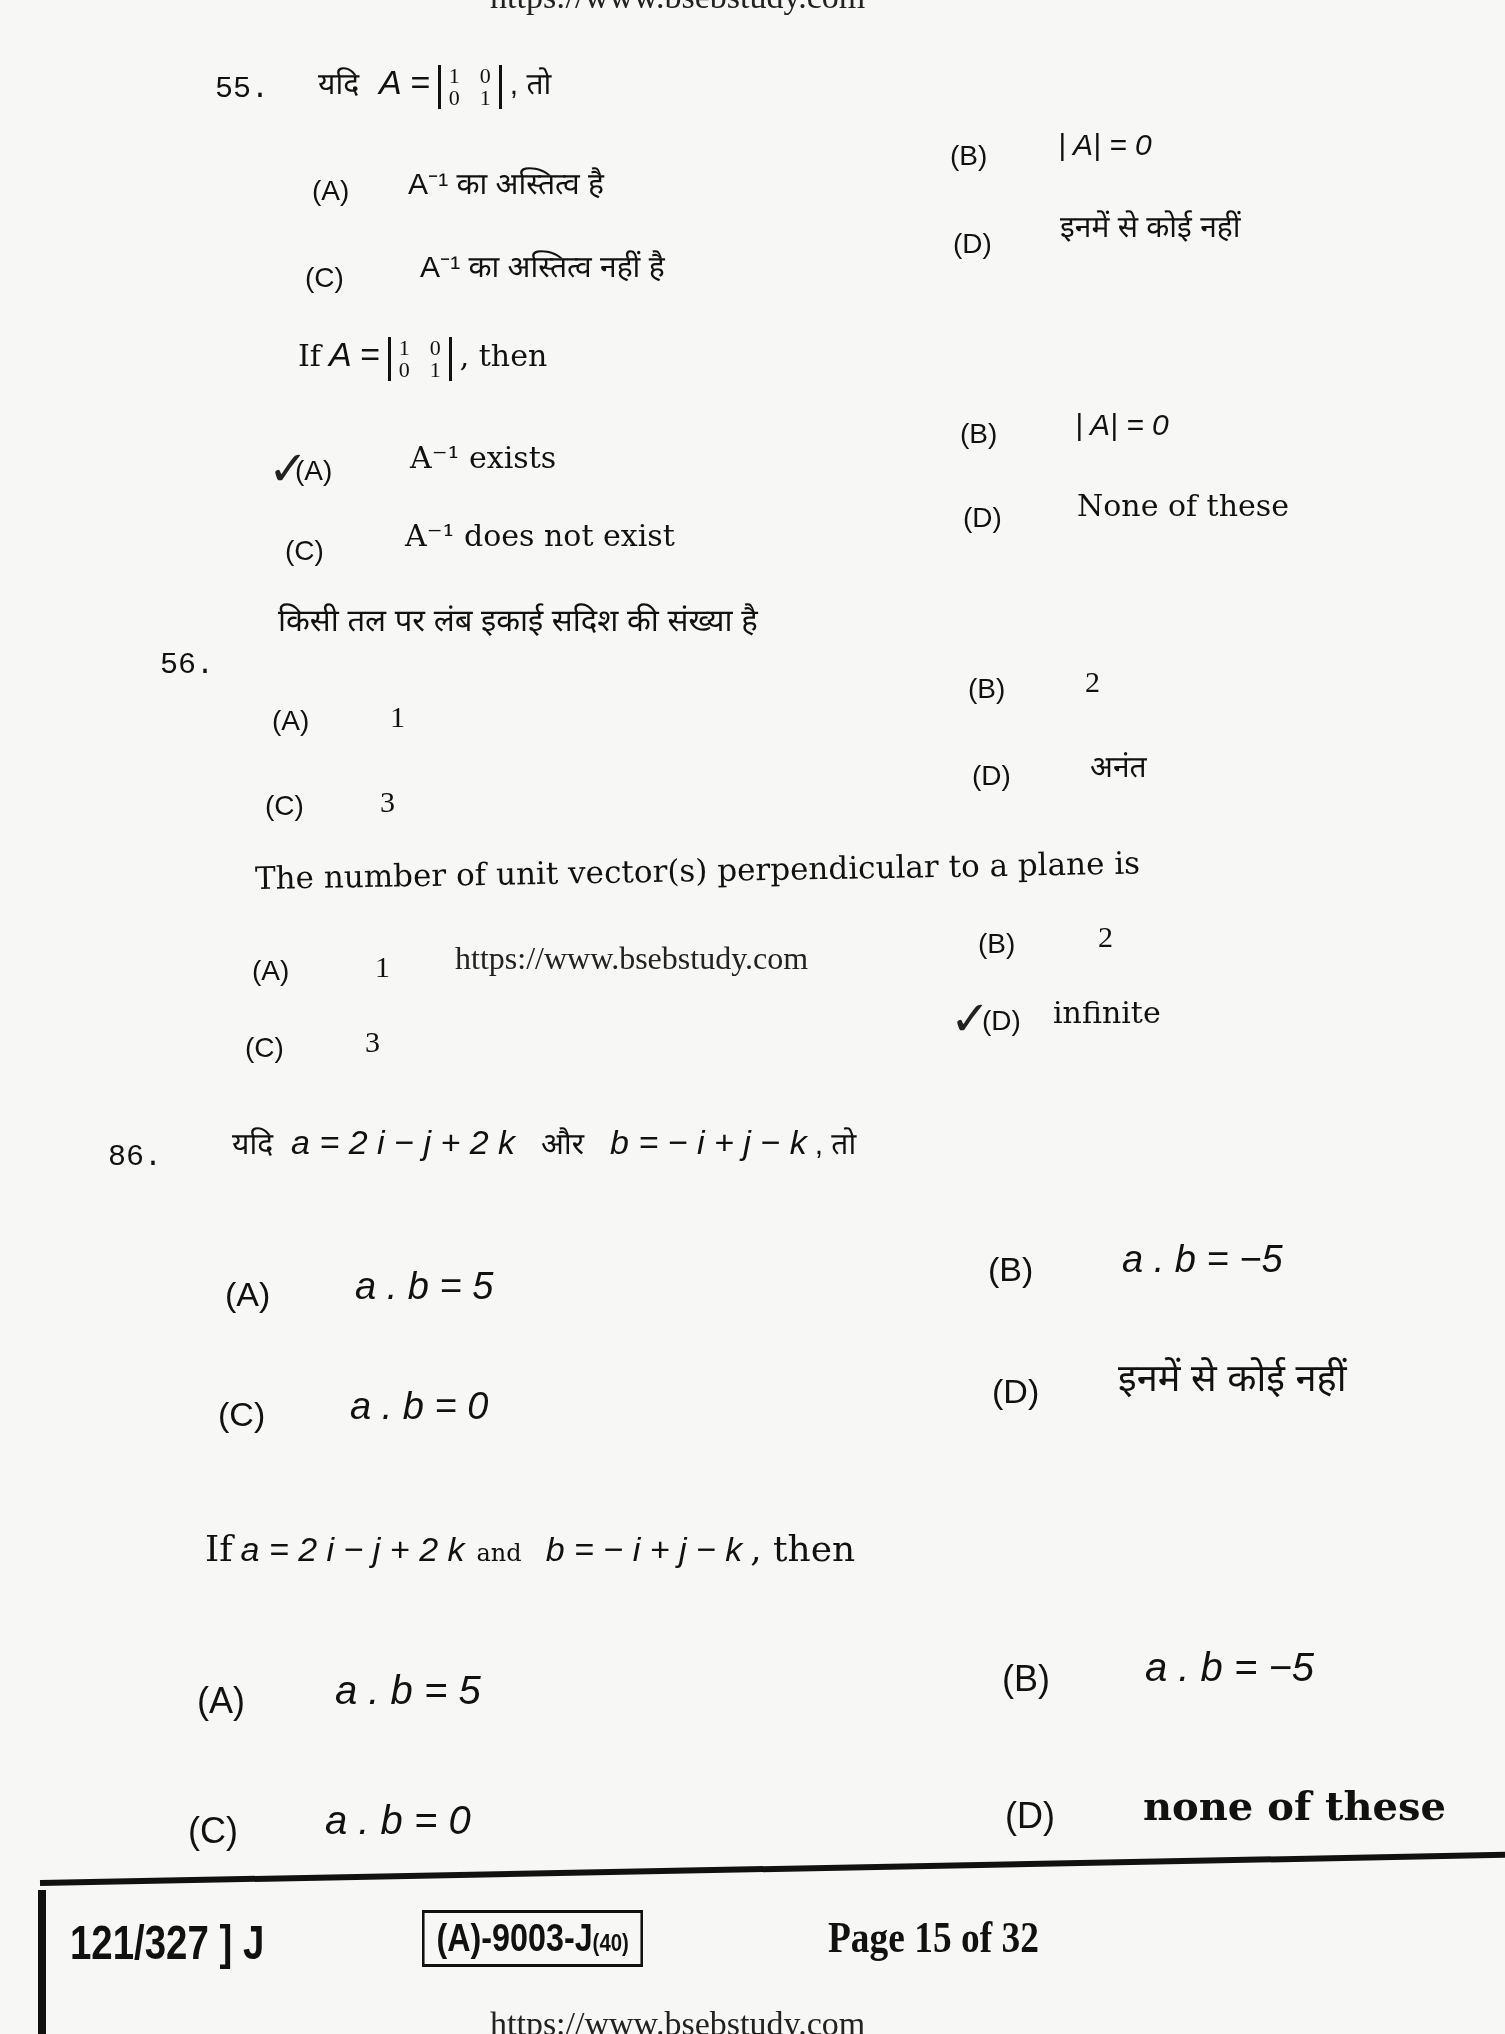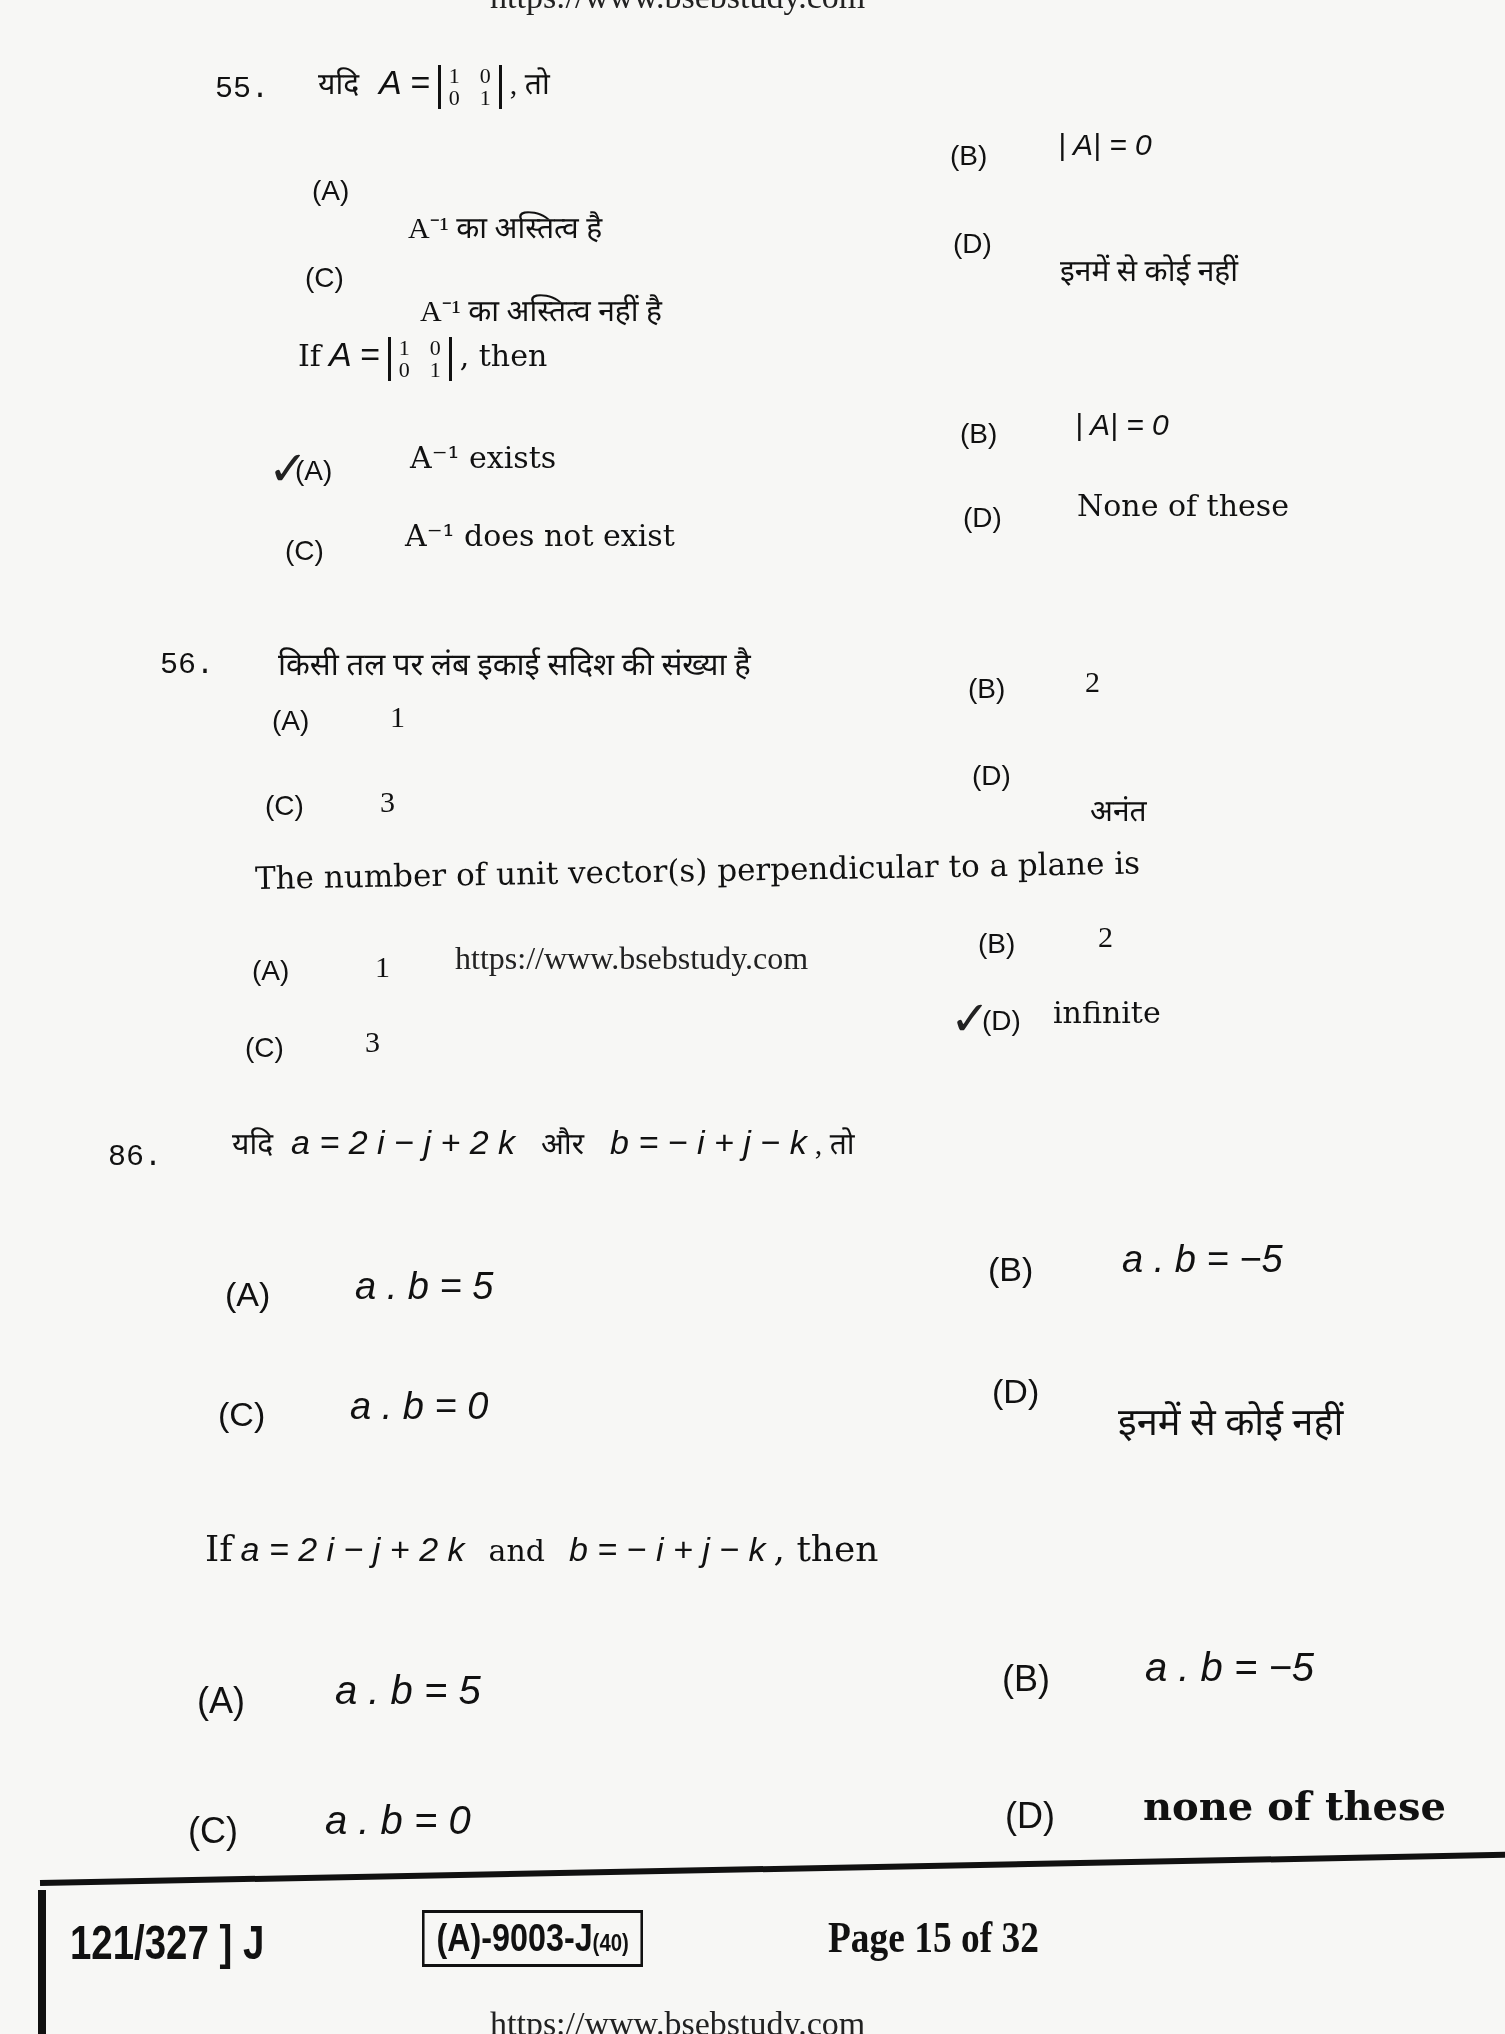--- a/index.html
+++ b/index.html
@@ -9,21 +9,21 @@
     font-family: "Liberation Serif", serif;
   }
   .abs { position: absolute; white-space: nowrap; }
   .url-top { left: 490px; top: -22px; font-size: 34px; color: #222; }
   .url-mid { left: 455px; top: 940px; font-size: 32px; color: #222; }
   .url-bot { left: 490px; top: 2005px; font-size: 34px; color: #222; }
   .qnum { font-family: Liberation Mono, monospace; font-size: 30px; }
   .stem { font-size: 32px; }
   .opt-label { font-family: "Liberation Sans", sans-serif; font-size: 28px; }
   .opt-text { font-size: 30px; }
-  .hi { font-family: Liberation Serif, serif; font-size: 30px; margin-top: 44px; }
+  .hi { font-family: Liberation Sans, sans-serif; font-size: 30px; }
   .en { font-family: "DejaVu Serif", serif; font-size: 30px; }
   .math { font-family: "Liberation Sans", sans-serif; font-style: italic; font-size: 34px; }
   .big { font-size: 40px; }
   .matrix {
     display: inline-block; vertical-align: middle; position: relative;
     border-left: 3px solid #111; border-right: 3px solid #111;
     padding: 0 8px; line-height: 22px; font-size: 22px; font-style: normal;
     font-family: "Liberation Serif", serif;
   }
   .matrix:before, .matrix:after {
@@ -152,21 +152,21 @@
 <div class="abs opt-label" style="left:988px; top:1250px; font-size:34px;">(B)</div>
 <div class="abs math" style="left:1122px; top:1238px; font-size:38px;">a . b = −5</div>
 <div class="abs opt-label" style="left:218px; top:1395px; font-size:34px;">(C)</div>
 <div class="abs math" style="left:350px; top:1385px; font-size:38px;">a . b = 0</div>
 <div class="abs opt-label" style="left:992px; top:1372px; font-size:34px;">(D)</div>
 <div class="abs hi" style="left:1118px; top:1350px; font-size:38px;">इनमें से कोई नहीं</div>
 
 <div class="abs stem" style="left:205px; top:1528px;">
   <span class="en" style="font-size:36px;">If</span>
   <span class="math">a = 2 i − j + 2 k</span>
-  <span class="en" style="margin-left:16px; font-size:30px;">and</span>
+  <span class="en" style="margin-left:4px; font-size:24px;">and</span>
   <span class="math" style="margin-left:16px;">b = − i + j − k</span>
   <span class="en" style="font-size:36px;">, then</span>
 </div>
 
 <div class="abs opt-label" style="left:197px; top:1680px; font-size:36px;">(A)</div>
 <div class="abs math" style="left:335px; top:1668px; font-size:40px;">a . b = 5</div>
 <div class="abs opt-label" style="left:1002px; top:1658px; font-size:36px;">(B)</div>
 <div class="abs math" style="left:1145px; top:1645px; font-size:40px;">a . b = −5</div>
 <div class="abs opt-label" style="left:188px; top:1810px; font-size:36px;">(C)</div>
 <div class="abs math" style="left:325px; top:1798px; font-size:40px;">a . b = 0</div>

